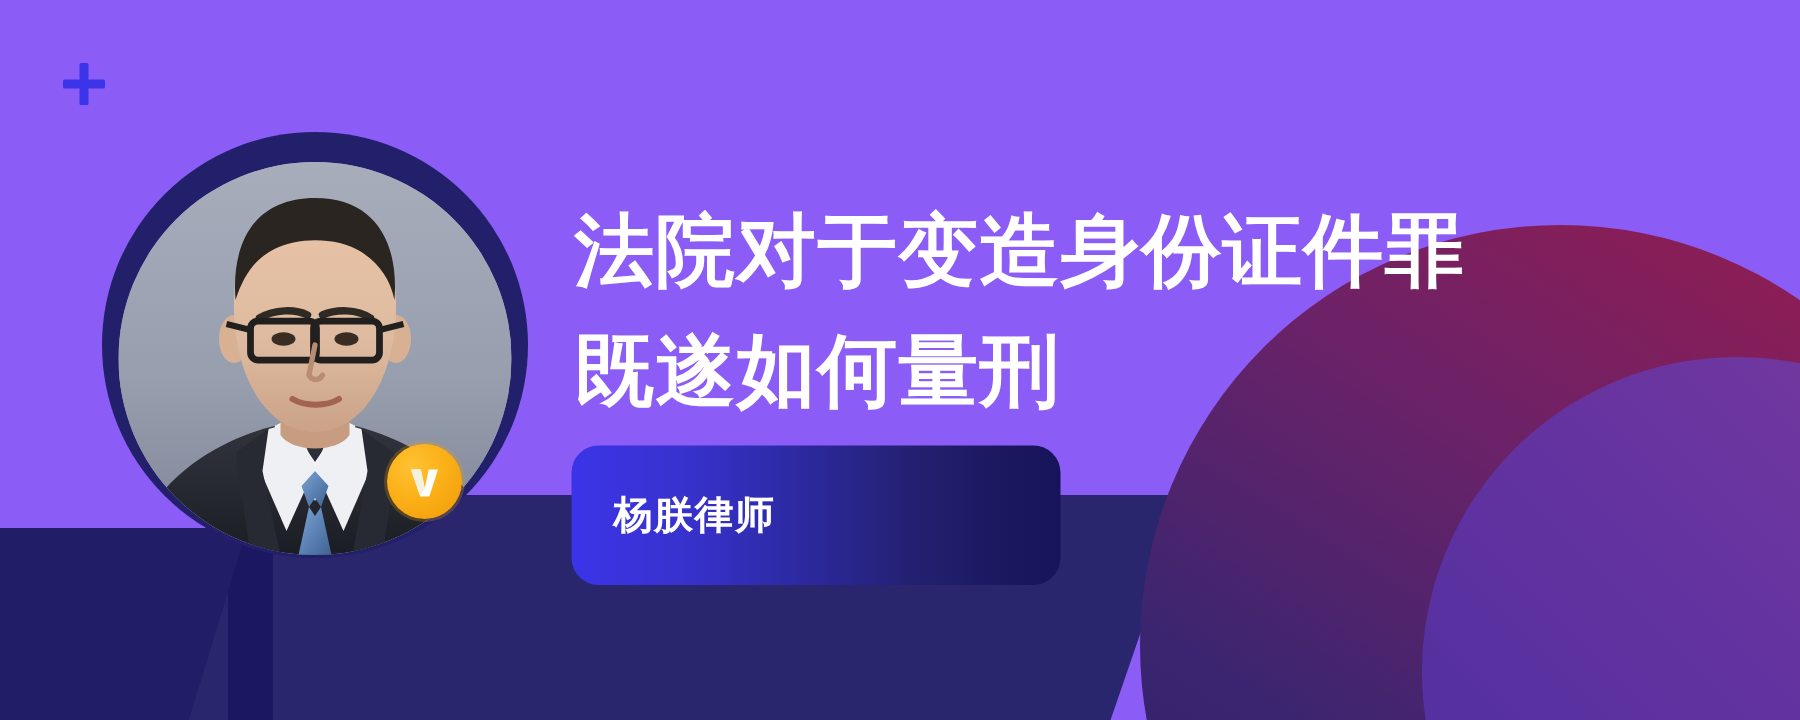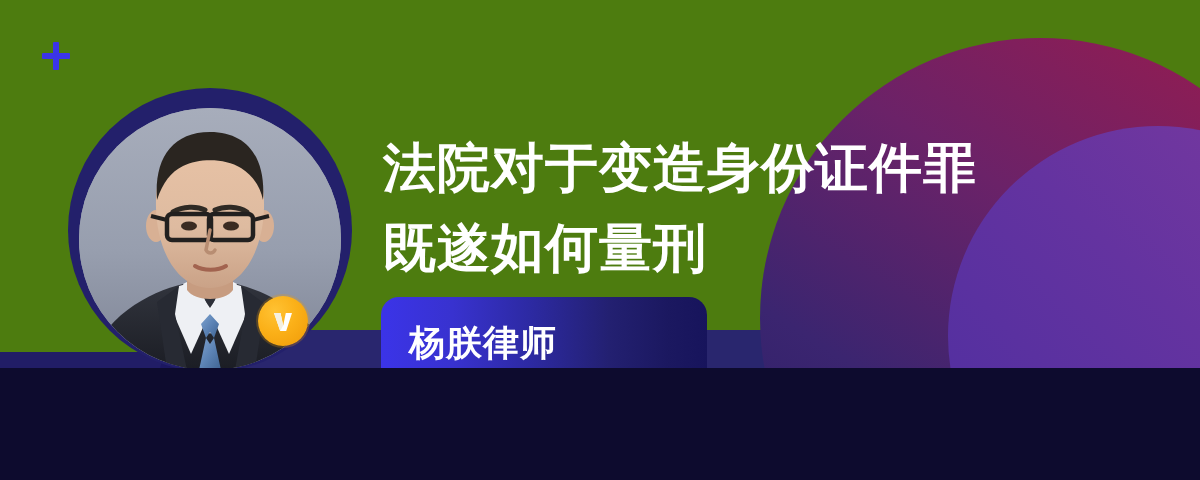--- a/index.html
+++ b/index.html
@@ -3,23 +3,23 @@
 <meta charset="utf-8">
 <style>
   html, body {
     margin: 0;
     padding: 0;
     background: #0d0b2e;
   }
   #banner {
     position: relative;
     width: 1200px;
-    height: 368px;
+    height: 480px;
     overflow: hidden;
-    background: #4d7c0f;
+    background: #8b5cf6;
     font-family: "Liberation Sans", "DejaVu Sans", sans-serif;
   }
 
   
   .bg-layer {
     position: absolute;
     inset: 0;
     overflow: hidden;
   }
 
@@ -155,21 +155,21 @@
     top: 297px;
     width: 326px;
     height: 93px;
     border-radius: 18px;
     background: linear-gradient(90deg, #3b34e8 0%, #3832cf 22%, #2d2aa4 45%, #232071 70%, #1b1860 88%, #17145c 100%);
     display: flex;
     align-items: center;
   }
   .name-pill-label {
     color: #ffffff;
-    font-size: 36px;
+    font-size: 26px;
     font-weight: bold;
     letter-spacing: 1px;
     padding-left: 28px;
   }
 </style>
 </head>
 <body>
 
 <div id="banner">
 

